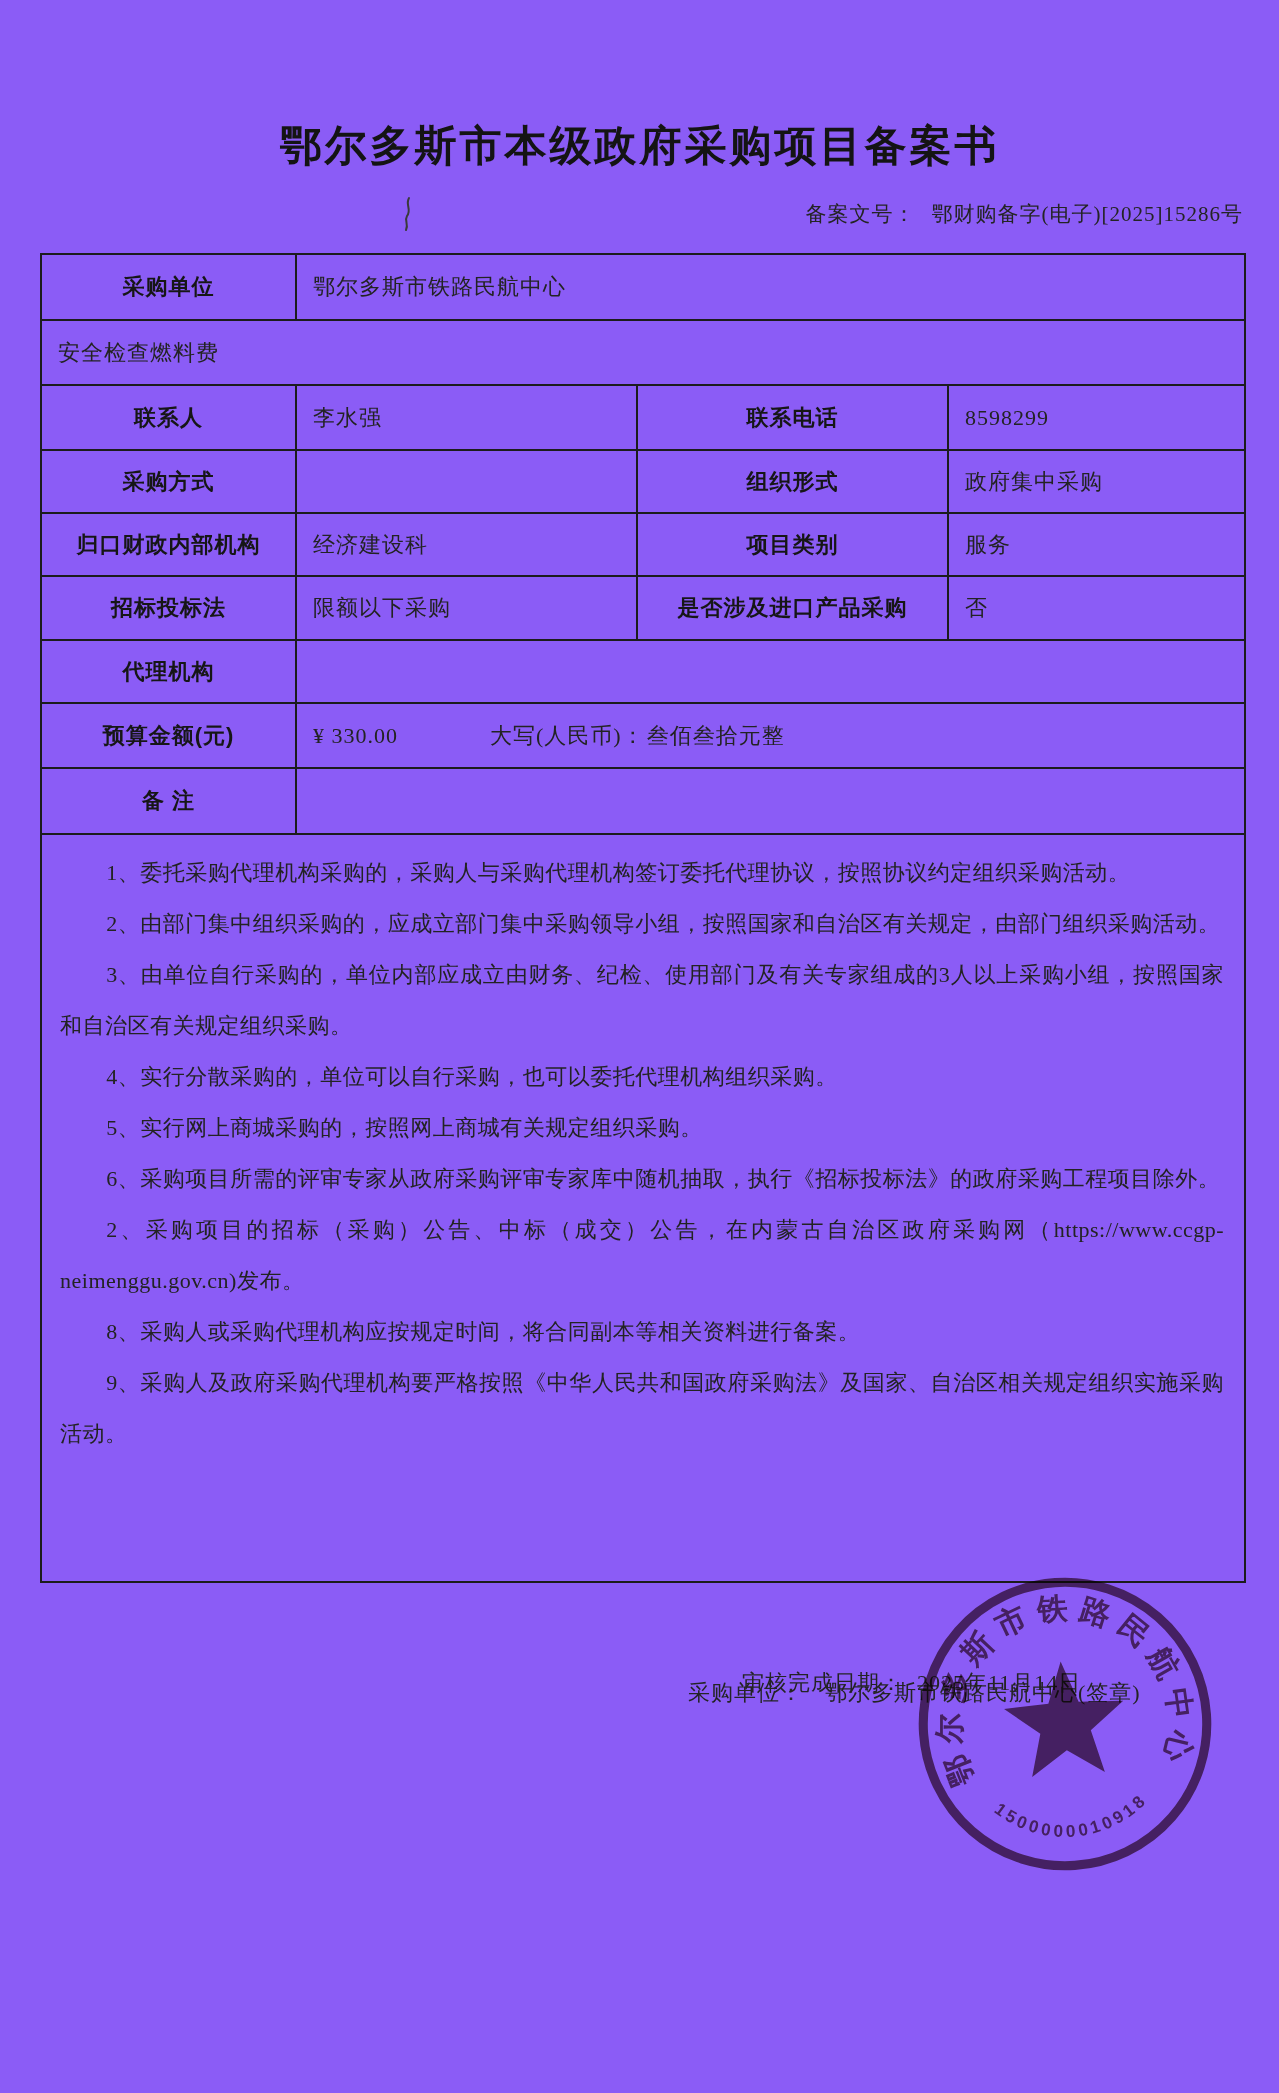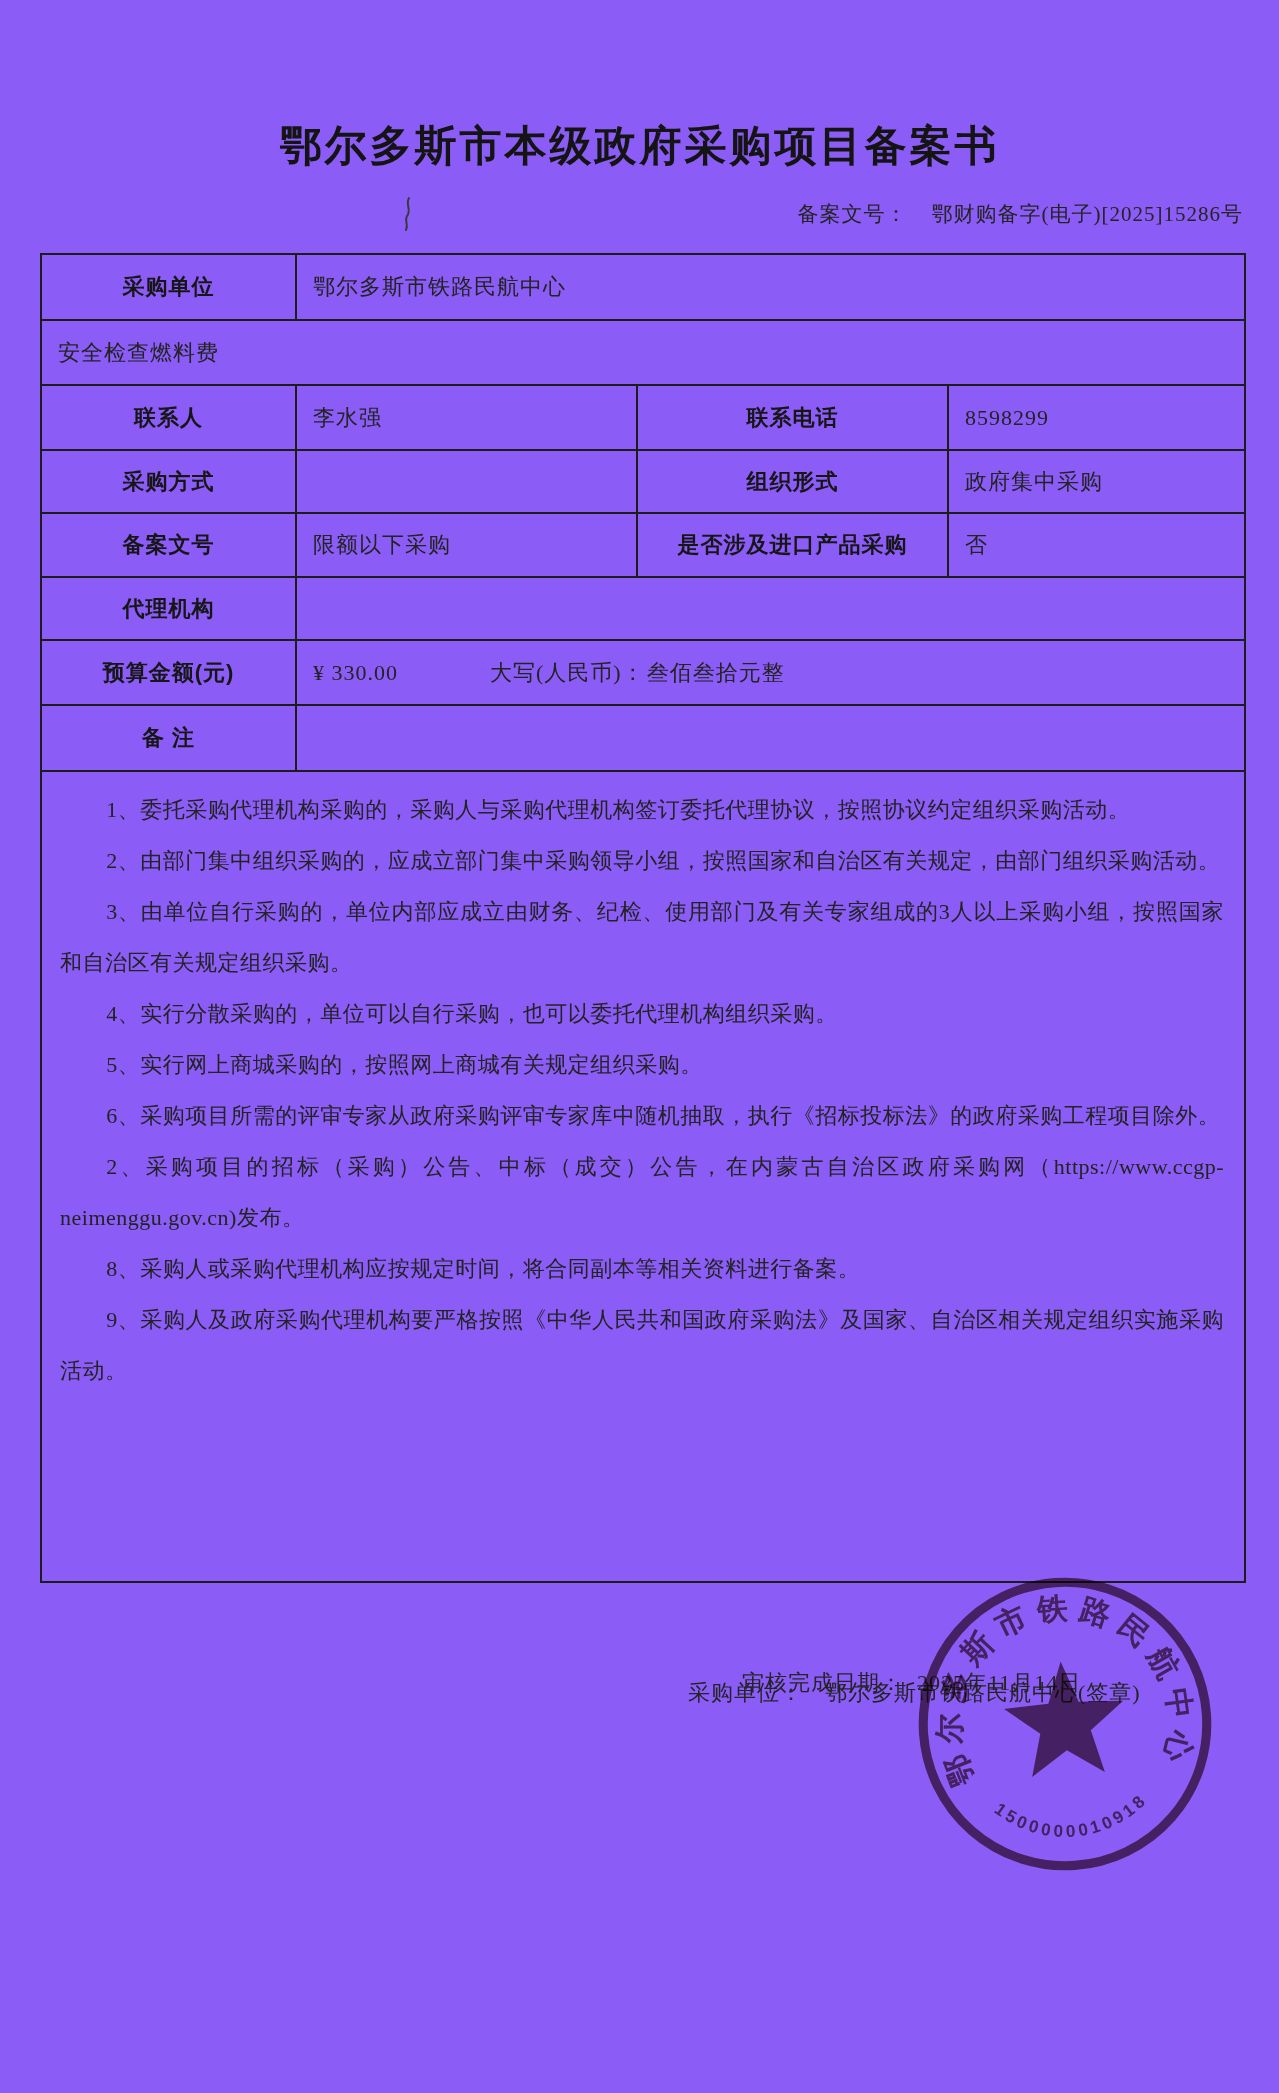--- a/index.html
+++ b/index.html
@@ -21,21 +21,21 @@
     position:absolute;left:0;top:118px;width:100%;
     margin:0;text-align:center;
     font-family:"Liberation Sans", sans-serif;
     font-size:42px;font-weight:700;letter-spacing:3px;color:#141414;
   }
   .pen-mark{position:absolute;left:398px;top:196px;width:20px;height:36px;}
   .filing-line{
     position:absolute;right:36px;top:200px;
     font-size:21px;letter-spacing:1px;color:#242424;
   }
-  .filing-line .filing-val{margin-left:24px;}
+  .filing-line .filing-val{margin-left:16px;}
   
   .doc-table{
     position:absolute;left:40px;top:253px;width:1206px;height:1330px;
     border:2px solid var(--line);
     display:flex;flex-direction:column;
   }
   .row{display:flex;border-bottom:2px solid var(--line);}
   .row:last-child{border-bottom:none;flex:1;}
   .cell{border-right:2px solid var(--line);}
   .cell:last-child{border-right:none;}
@@ -110,23 +110,29 @@
       <div class="cell val v2">8598299</div>
     </div>
 
     <div class="row" style="min-height:63px">
       <div class="cell lab">采购方式</div>
       <div class="cell val v1"></div>
       <div class="cell lab l2">组织形式</div>
       <div class="cell val v2">政府集中采购</div>
     </div>
 
+    <div class="row" style="min-height:63px">
+      <div class="cell lab">归口财政内部机构</div>
+      <div class="cell val v1">经济建设科</div>
+      <div class="cell lab l2">项目类别</div>
+      <div class="cell val v2">服务</div>
+    </div>
 
     <div class="row" style="min-height:64px">
-      <div class="cell lab">备案文号</div>
+      <div class="cell lab">招标投标法</div>
       <div class="cell val v1">限额以下采购</div>
       <div class="cell lab l2">是否涉及进口产品采购</div>
       <div class="cell val v2">否</div>
     </div>
 
     <div class="row" style="min-height:63px">
       <div class="cell lab">代理机构</div>
       <div class="cell val"></div>
     </div>
 

